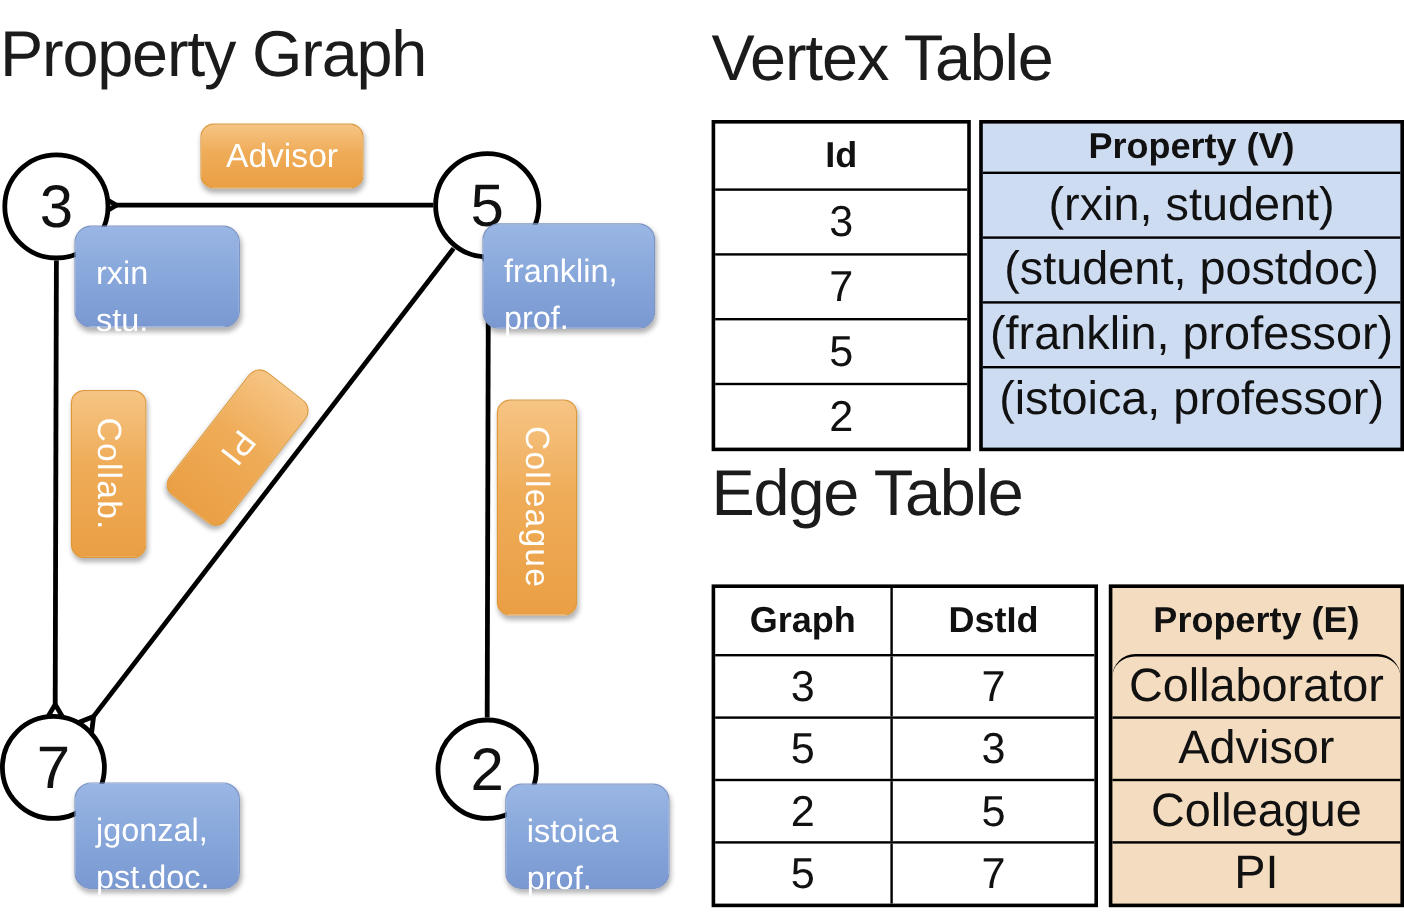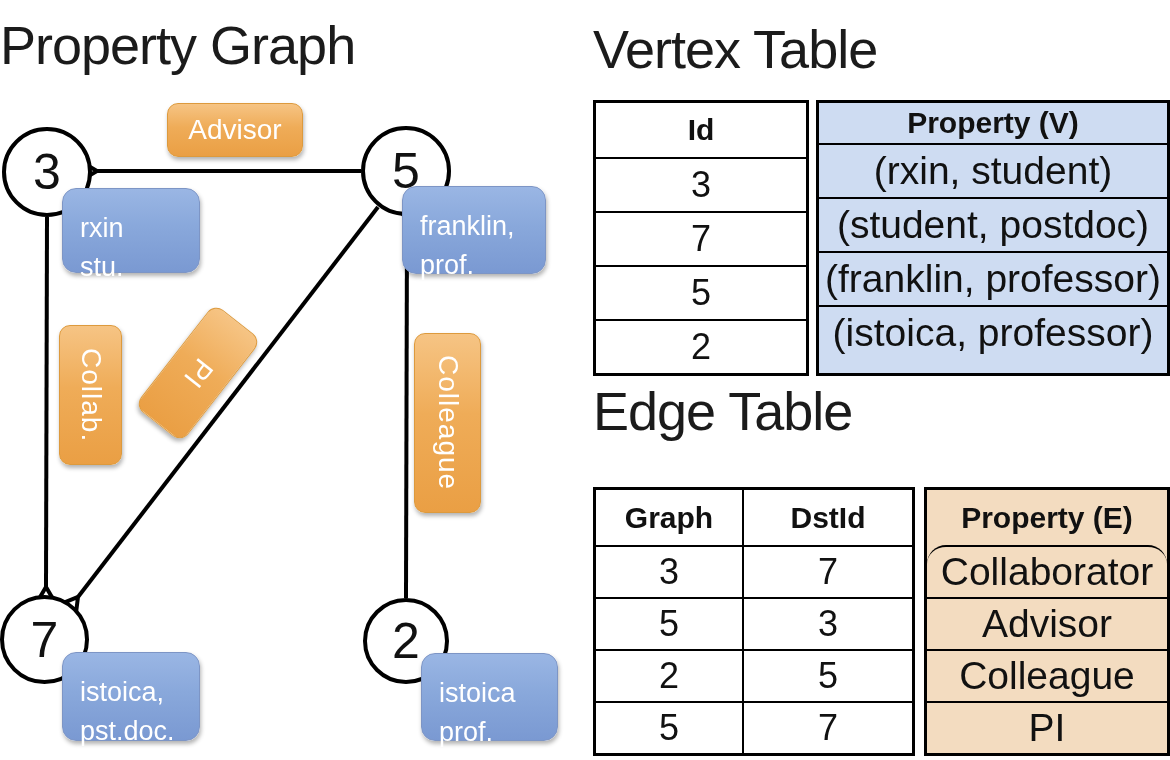--- a/index.html
+++ b/index.html
@@ -87,21 +87,21 @@
 
   <div class="bluebox" style="left:62px;top:188px;width:138px;height:85px;">
     <span>rxin</span>
     <span>stu.</span>
   </div>
   <div class="bluebox" style="left:402px;top:186px;width:144px;height:88px;">
     <span>franklin,</span>
     <span>prof.</span>
   </div>
   <div class="bluebox" style="left:62px;top:652px;width:138px;height:89px;">
-    <span>istoica,</span>
+    <span>jgonzal,</span>
     <span>pst.doc.</span>
   </div>
   <div class="bluebox" style="left:421px;top:653px;width:137px;height:88px;">
     <span>istoica</span>
     <span>prof.</span>
   </div>
 
   <div class="orangebox" style="left:167px;top:103px;width:136px;height:54px;">
     <span>Advisor</span>
   </div>

